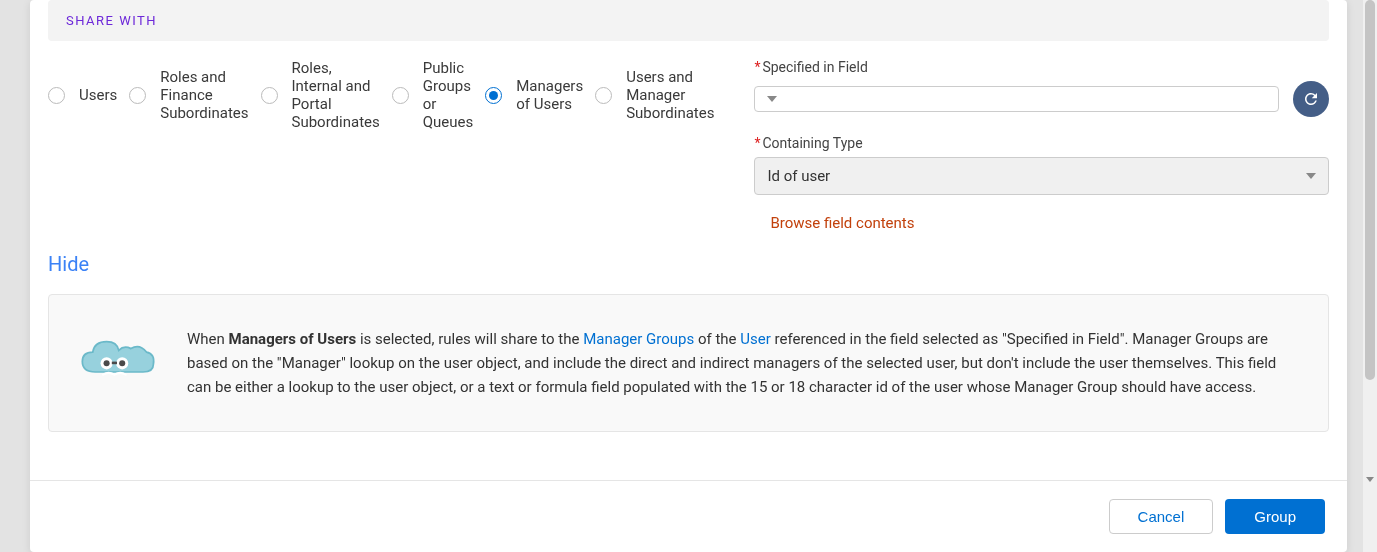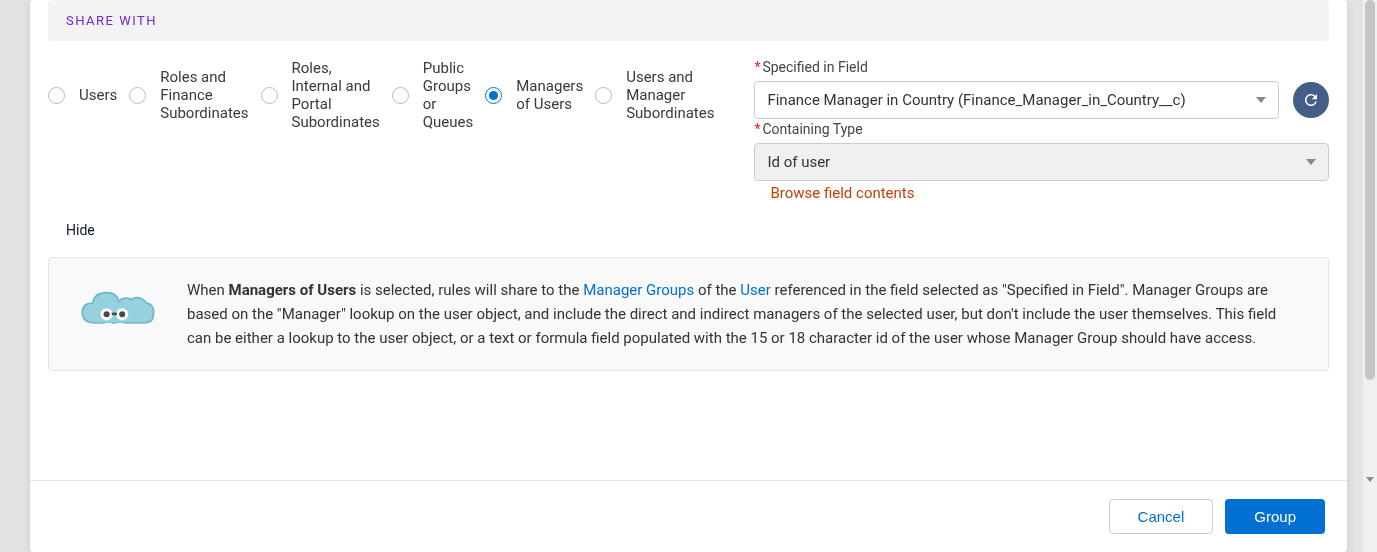--- a/index.html
+++ b/index.html
@@ -78,28 +78,27 @@
       left: 3px; top: 3px;
       width: 9px; height: 9px;
       background: #0070d2;
       border-radius: 50%;
     }
     .radio-label {
       color: #3a3a3a;
       font-size: 15px;
     }
     .hide-link {
-      color: #0f172a;
-      font-size: 14px;
+      color: #3b82f6;
+      font-size: 20px;
       cursor: pointer;
       margin-top: 20px;
-      margin-left: 18px;
       display: inline-block;
     }
-    .field-group { margin-bottom: 2px; }
+    .field-group { margin-bottom: 18px; }
     .field-label {
       font-size: 14px;
       color: #444;
       margin-bottom: 6px;
       display: block;
     }
     .required-mark { color: #d22; margin-right: 2px; }
     .field-row {
       display: flex;
       align-items: center;
@@ -144,21 +143,21 @@
       color: #c2410c;
       font-size: 15px;
       cursor: pointer;
       margin-left: 16px;
       display: inline-block;
     }
     .info-box {
       background: #f9f9f9;
       border: 1px solid #e5e5e5;
       border-radius: 4px;
-      padding: 20px 24px;
+      padding: 32px 24px;
       margin-top: 18px;
       display: flex;
       gap: 26px;
       align-items: flex-start;
     }
     .info-icon {
       flex-shrink: 0;
       width: 88px;
       margin-top: 6px;
     }
@@ -257,21 +256,20 @@
         </div>
       </div>
 
       <div class="right-col">
         <div class="field-group">
           <label class="field-label">
             <span class="required-mark">*</span><span>Specified in Field</span>
           </label>
           <div class="field-row">
             <div class="select-box">
-              <span>Finance Manager in Country (Finance_Manager_in_Country__c)</span>
               <span class="chevron-down"></span>
             </div>
             <div class="refresh-btn">
               <svg viewBox="0 0 24 24">
                   <path d="M17.65 6.35A7.958 7.958 0 0012 4c-4.42 0-7.99 3.58-7.99 8s3.57 8 7.99 8c3.73 0 6.84-2.55 7.73-6h-2.08A5.99 5.99 0 0112 18c-3.31 0-6-2.69-6-6s2.69-6 6-6c1.66 0 3.14.69 4.22 1.78L13 11h7V4l-2.35 2.35z"></path>
                 </svg>
             </div>
           </div>
         </div>
 

